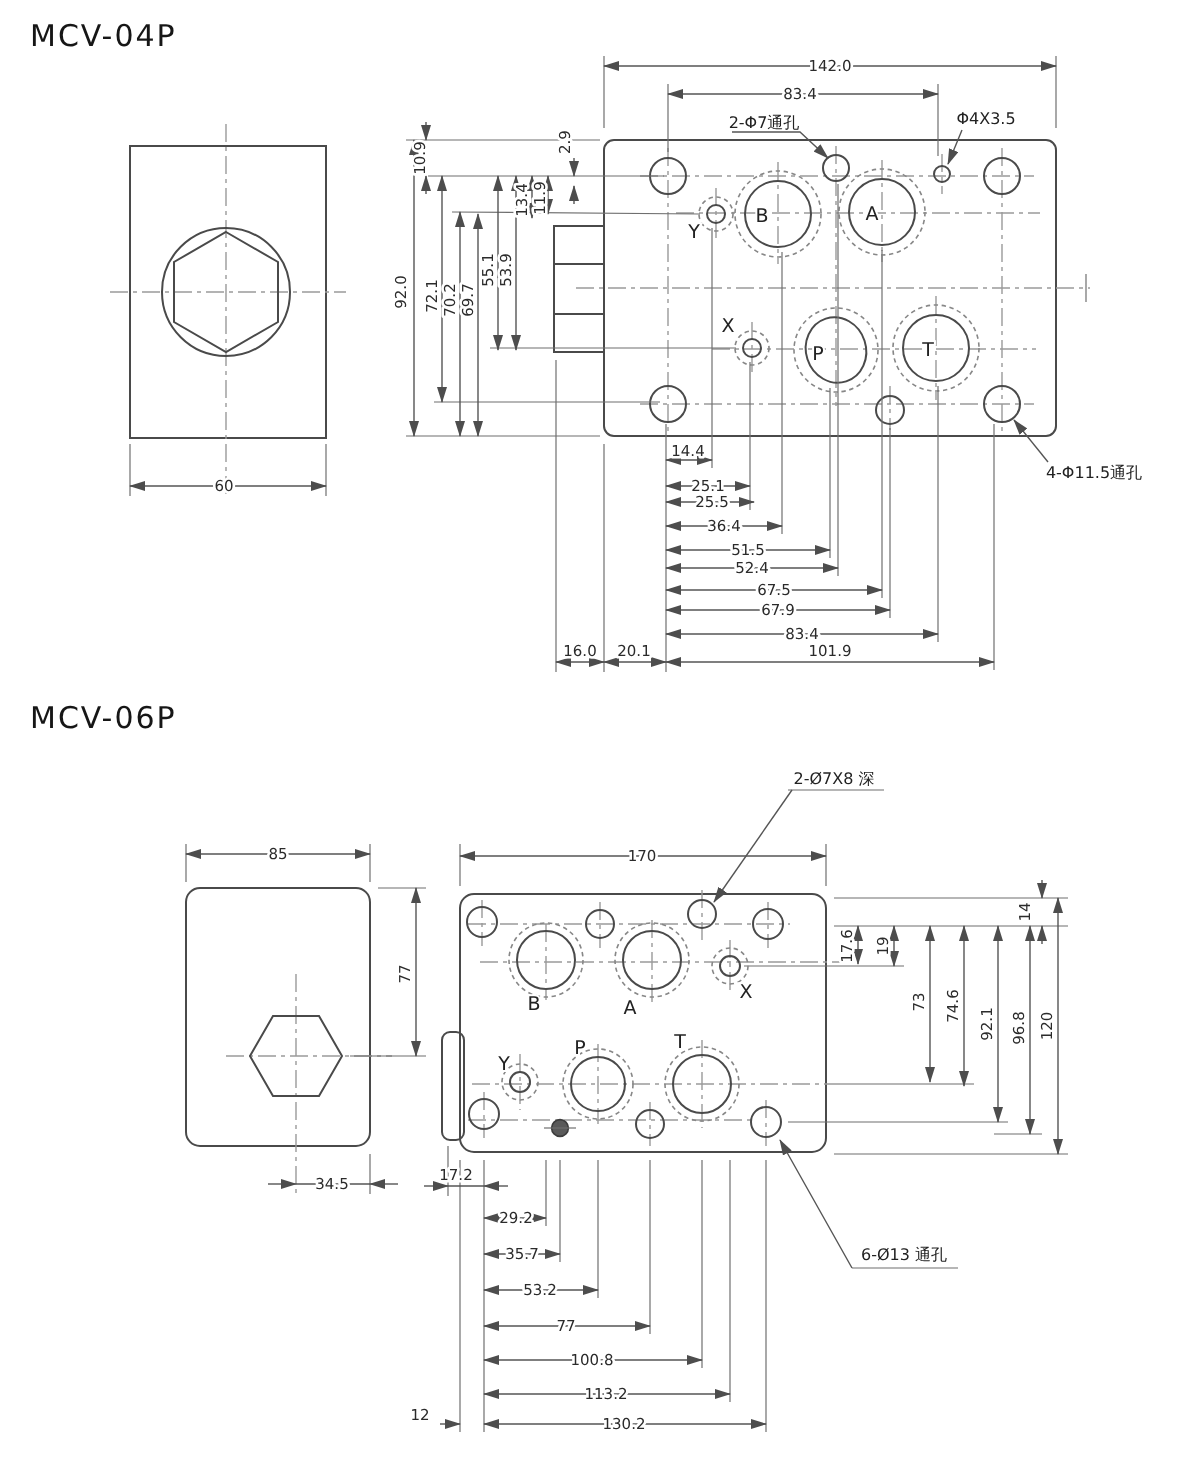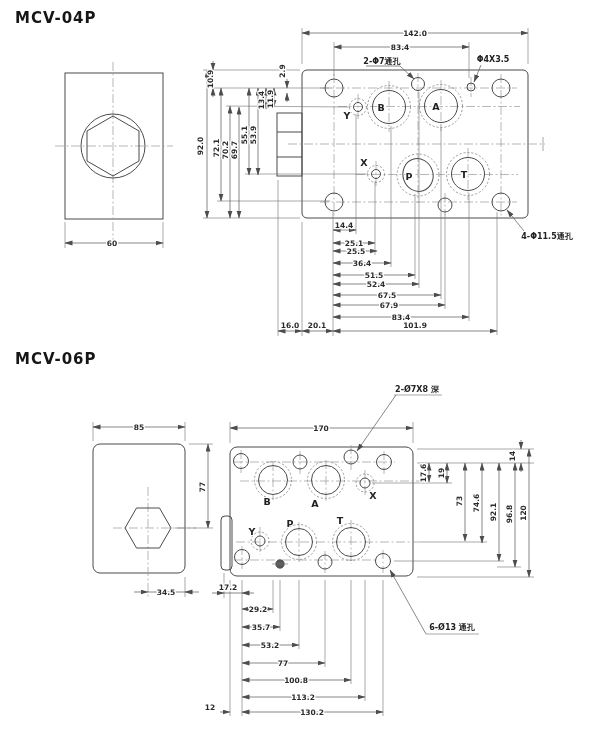--- a/index.html
+++ b/index.html
@@ -1,16 +1,16 @@
 <!DOCTYPE html>
 <html><head>
 <meta charset="utf-8">
 <style>
   html,body{margin:0;padding:0;background:#ffffff;}
-  .page{position:relative;width:600px;height:736px;background:#fff;overflow:hidden;font-weight:bold;}
+  .page{position:relative;width:600px;height:736px;background:#fff;overflow:hidden;}
   svg{display:block;}
   .ln{stroke:#4a4a4a;stroke-width:1;fill:none;}
   .th{stroke:#6f6f6f;stroke-width:.6;fill:none;}
   .cl{stroke:#9a9a9a;stroke-width:.7;fill:none;stroke-dasharray:9 2.5 2 2.5;}
   .db{stroke:#878787;stroke-width:.8;fill:none;stroke-dasharray:2.2 1.8;}
   .dm{stroke:#555;stroke-width:.7;fill:none;}
   .ar{marker-start:url(#arw);marker-end:url(#arw);}
   .ae{marker-end:url(#arw);}
   text{font-family:"DejaVu Sans",sans-serif;}
   .td{font-size:7.5px;fill:#2b2b2b;text-anchor:middle;paint-order:stroke;stroke:#fff;stroke-width:2.6px;stroke-linejoin:round;}

